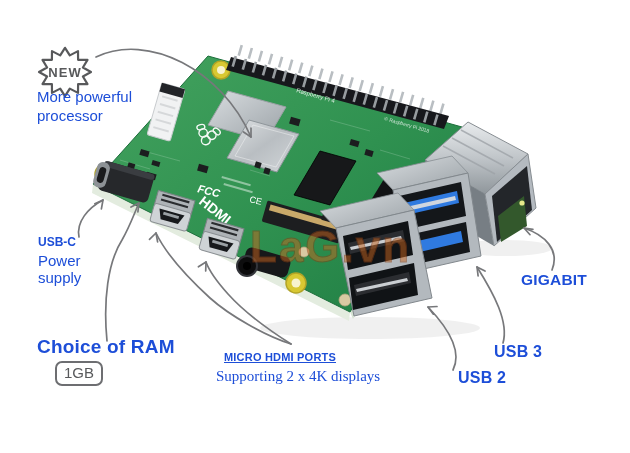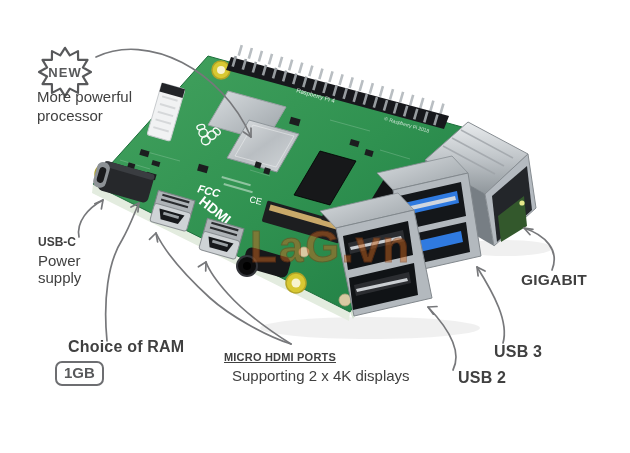--- a/index.html
+++ b/index.html
@@ -1,23 +1,23 @@
 <!DOCTYPE html>
 <html><head>
 <meta charset="utf-8">
 <style>
   html,body{margin:0;padding:0;}
   body{width:630px;height:453px;background:#ffffff;overflow:hidden;
        font-family:"Liberation Sans",sans-serif;}
   .stage{position:relative;width:630px;height:453px;background:#fff;}
   .stage svg{position:absolute;left:0;top:0;}
-  .lbl{position:absolute;color:#404040;font-size:15px;line-height:18.5px;}
+  .lbl{position:absolute;color:#1d4ed8;font-size:15px;line-height:18.5px;}
   .lbl.b{font-weight:bold;letter-spacing:.2px;}
   .lbl .big{font-size:12px;font-weight:bold;display:block;}
-  .ram-boxes{position:absolute;display:flex;gap:6px;font-weight:bold;}
+  .ram-boxes{position:absolute;display:flex;gap:6px;}
   .ram-box{display:inline-block;border:2px solid #6d6e71;border-radius:7px;
            padding:2px 7px 3px 7px;color:#58595b;font-size:15px;line-height:16px;}
   .badge-text{font-weight:bold;letter-spacing:1px;}
 </style>
 </head>
 <body>
 
 <div class="stage">
 
   <svg width="630" height="453" viewBox="0 0 630 453">
@@ -239,27 +239,27 @@
     <span>More powerful</span><br>
     <span>processor</span>
   </div>
 
   <div class="lbl" style="left:38px;top:234px;line-height:17.5px;">
     <span class="big">USB-C</span>
     <span>Power</span><br>
     <span>supply</span>
   </div>
 
-  <div class="lbl b" style="left:68px;top:338px;font-size:16px;">Choice of RAM</div>
+  <div class="lbl b" style="left:37px;top:338px;font-size:19px;">Choice of RAM</div>
   <div class="ram-boxes" style="left:55px;top:361px;">
     <span class="ram-box">1GB</span>
   </div>
 
   <div class="lbl b" style="left:224px;top:348px;font-size:11px;text-decoration:underline;">MICRO HDMI PORTS</div>
-  <div class="lbl" style="left:232px;top:367px;">Supporting 2 x 4K displays</div>
+  <div class="lbl" style="left:216px;top:367px;font-family:Liberation Serif, serif;">Supporting 2 x 4K displays</div>
 
   <div class="lbl b" style="left:446px;top:369px;font-size:16px;margin-left:12px;">USB 2</div>
 
   <div class="lbl b" style="left:494px;top:343px;font-size:16px;text-align:center;">USB 3</div>
 
   <div class="lbl b" style="left:521px;top:271px;font-size:15.5px;line-height:17.5px;text-align:right;">
     <span>GIGABIT</span><br>
   </div>
 
 </div>

